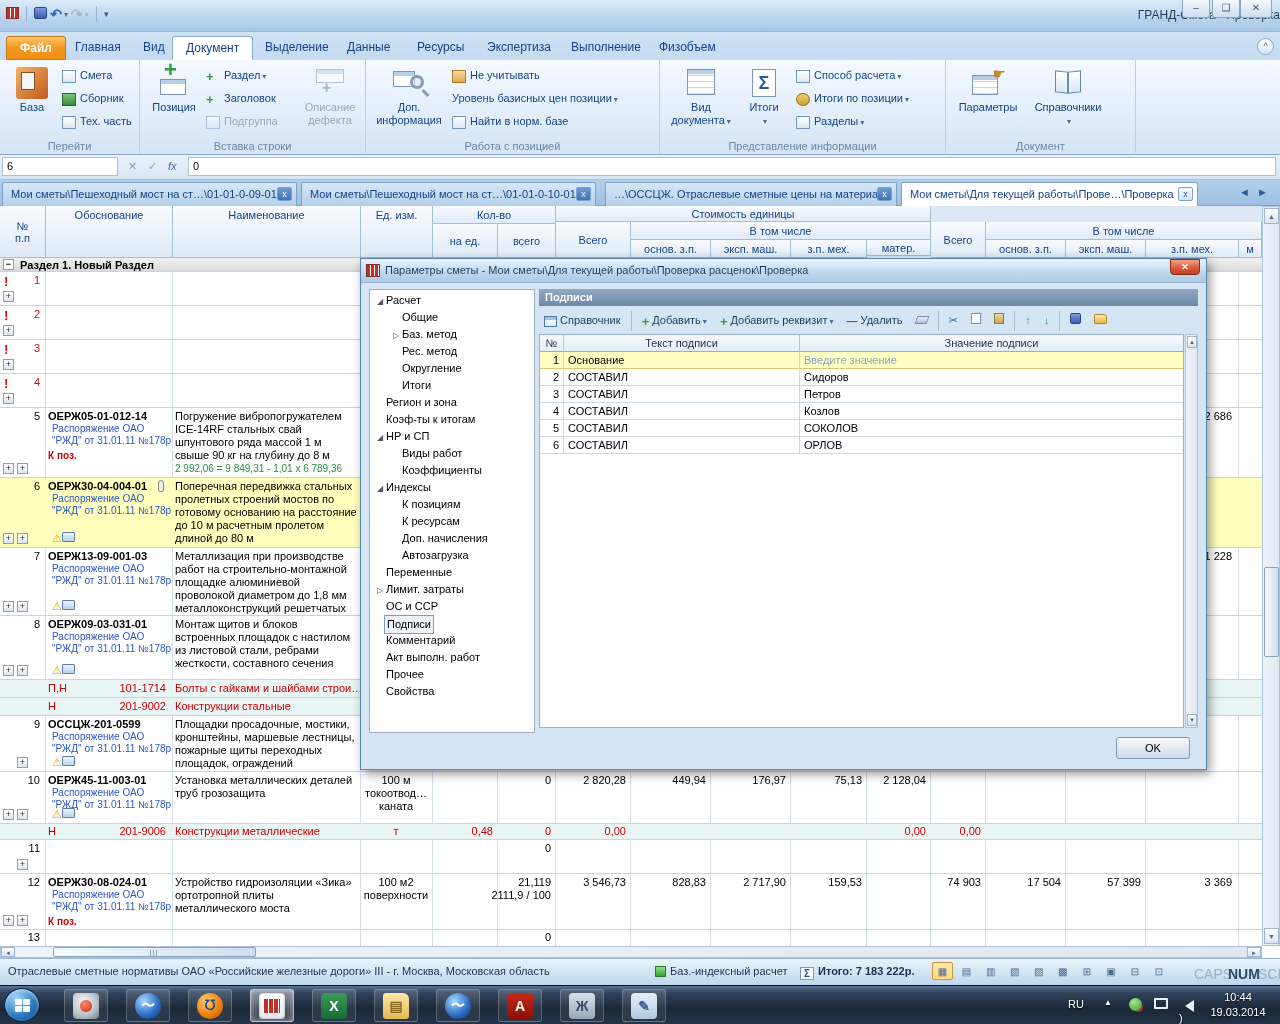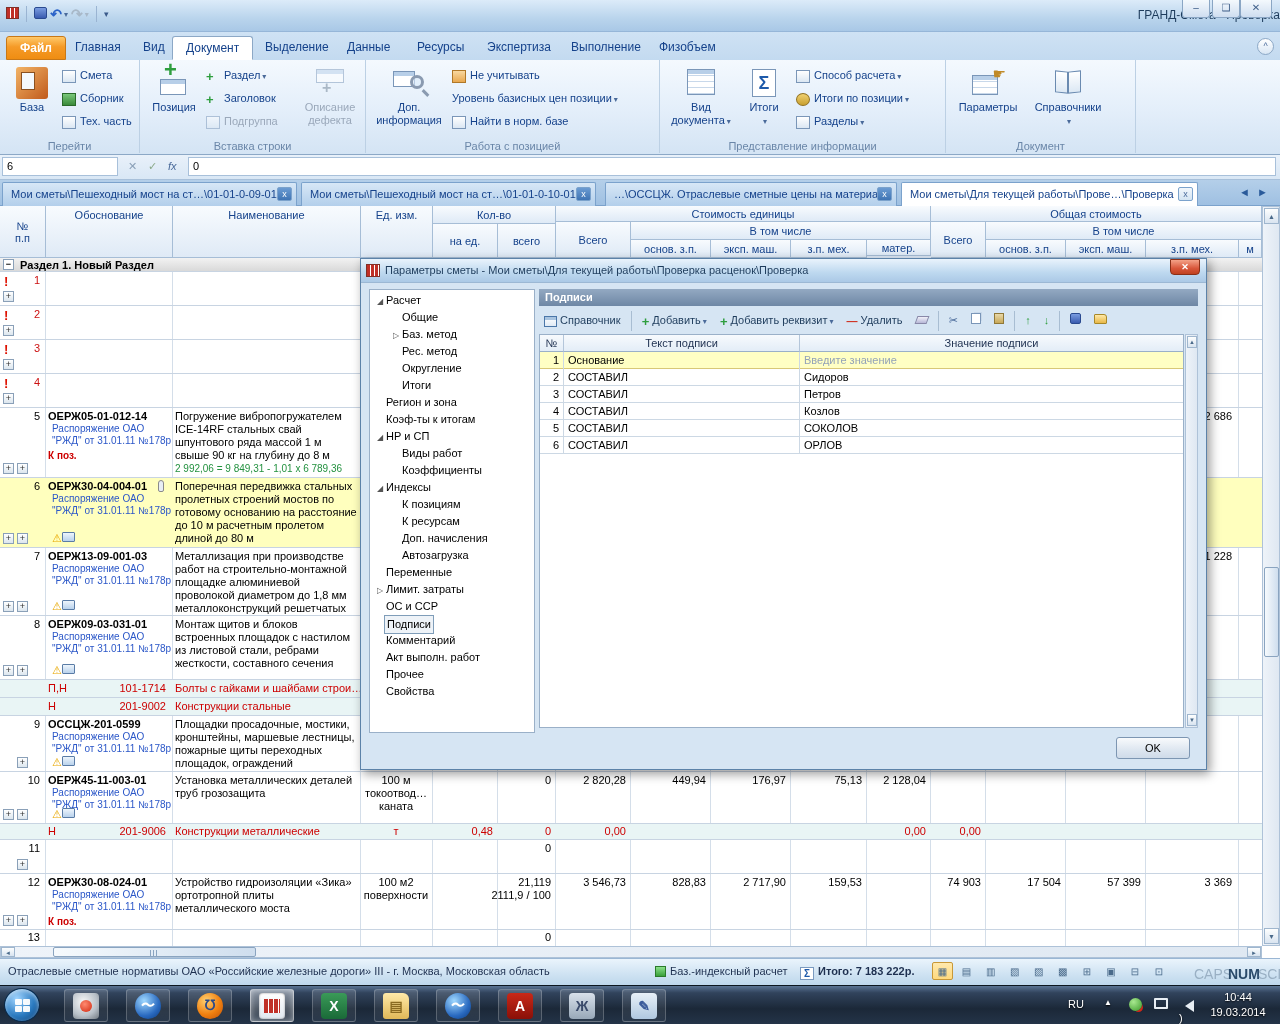--- a/index.html
+++ b/index.html
@@ -315,23 +315,20 @@
       <span>основ. з.п.</span>
     </div>
   <div class="hc" style="left:711px;top:34px;width:80px;height:18px">
       <span>эксп. маш.</span>
     </div>
   <div class="hc" style="left:791px;top:34px;width:76px;height:18px">
       <span>з.п. мех.</span>
     </div>
   <div class="hc" style="left:867px;top:34px;width:64px;height:16px">
       <span>матер.</span>
-    </div>
-  <div class="hc" style="left:931px;top:0;width:331px;height:16px">
-      <span>Общая стоимость</span>
     </div>
   <div class="hc" style="left:931px;top:16px;width:55px;height:36px">
       <span>Всего</span>
     </div>
   <div class="hc" style="left:986px;top:16px;width:276px;height:18px">
       <span>В том числе</span>
     </div>
   <div class="hc" style="left:986px;top:34px;width:80px;height:18px">
       <span>основ. з.п.</span>
     </div>

